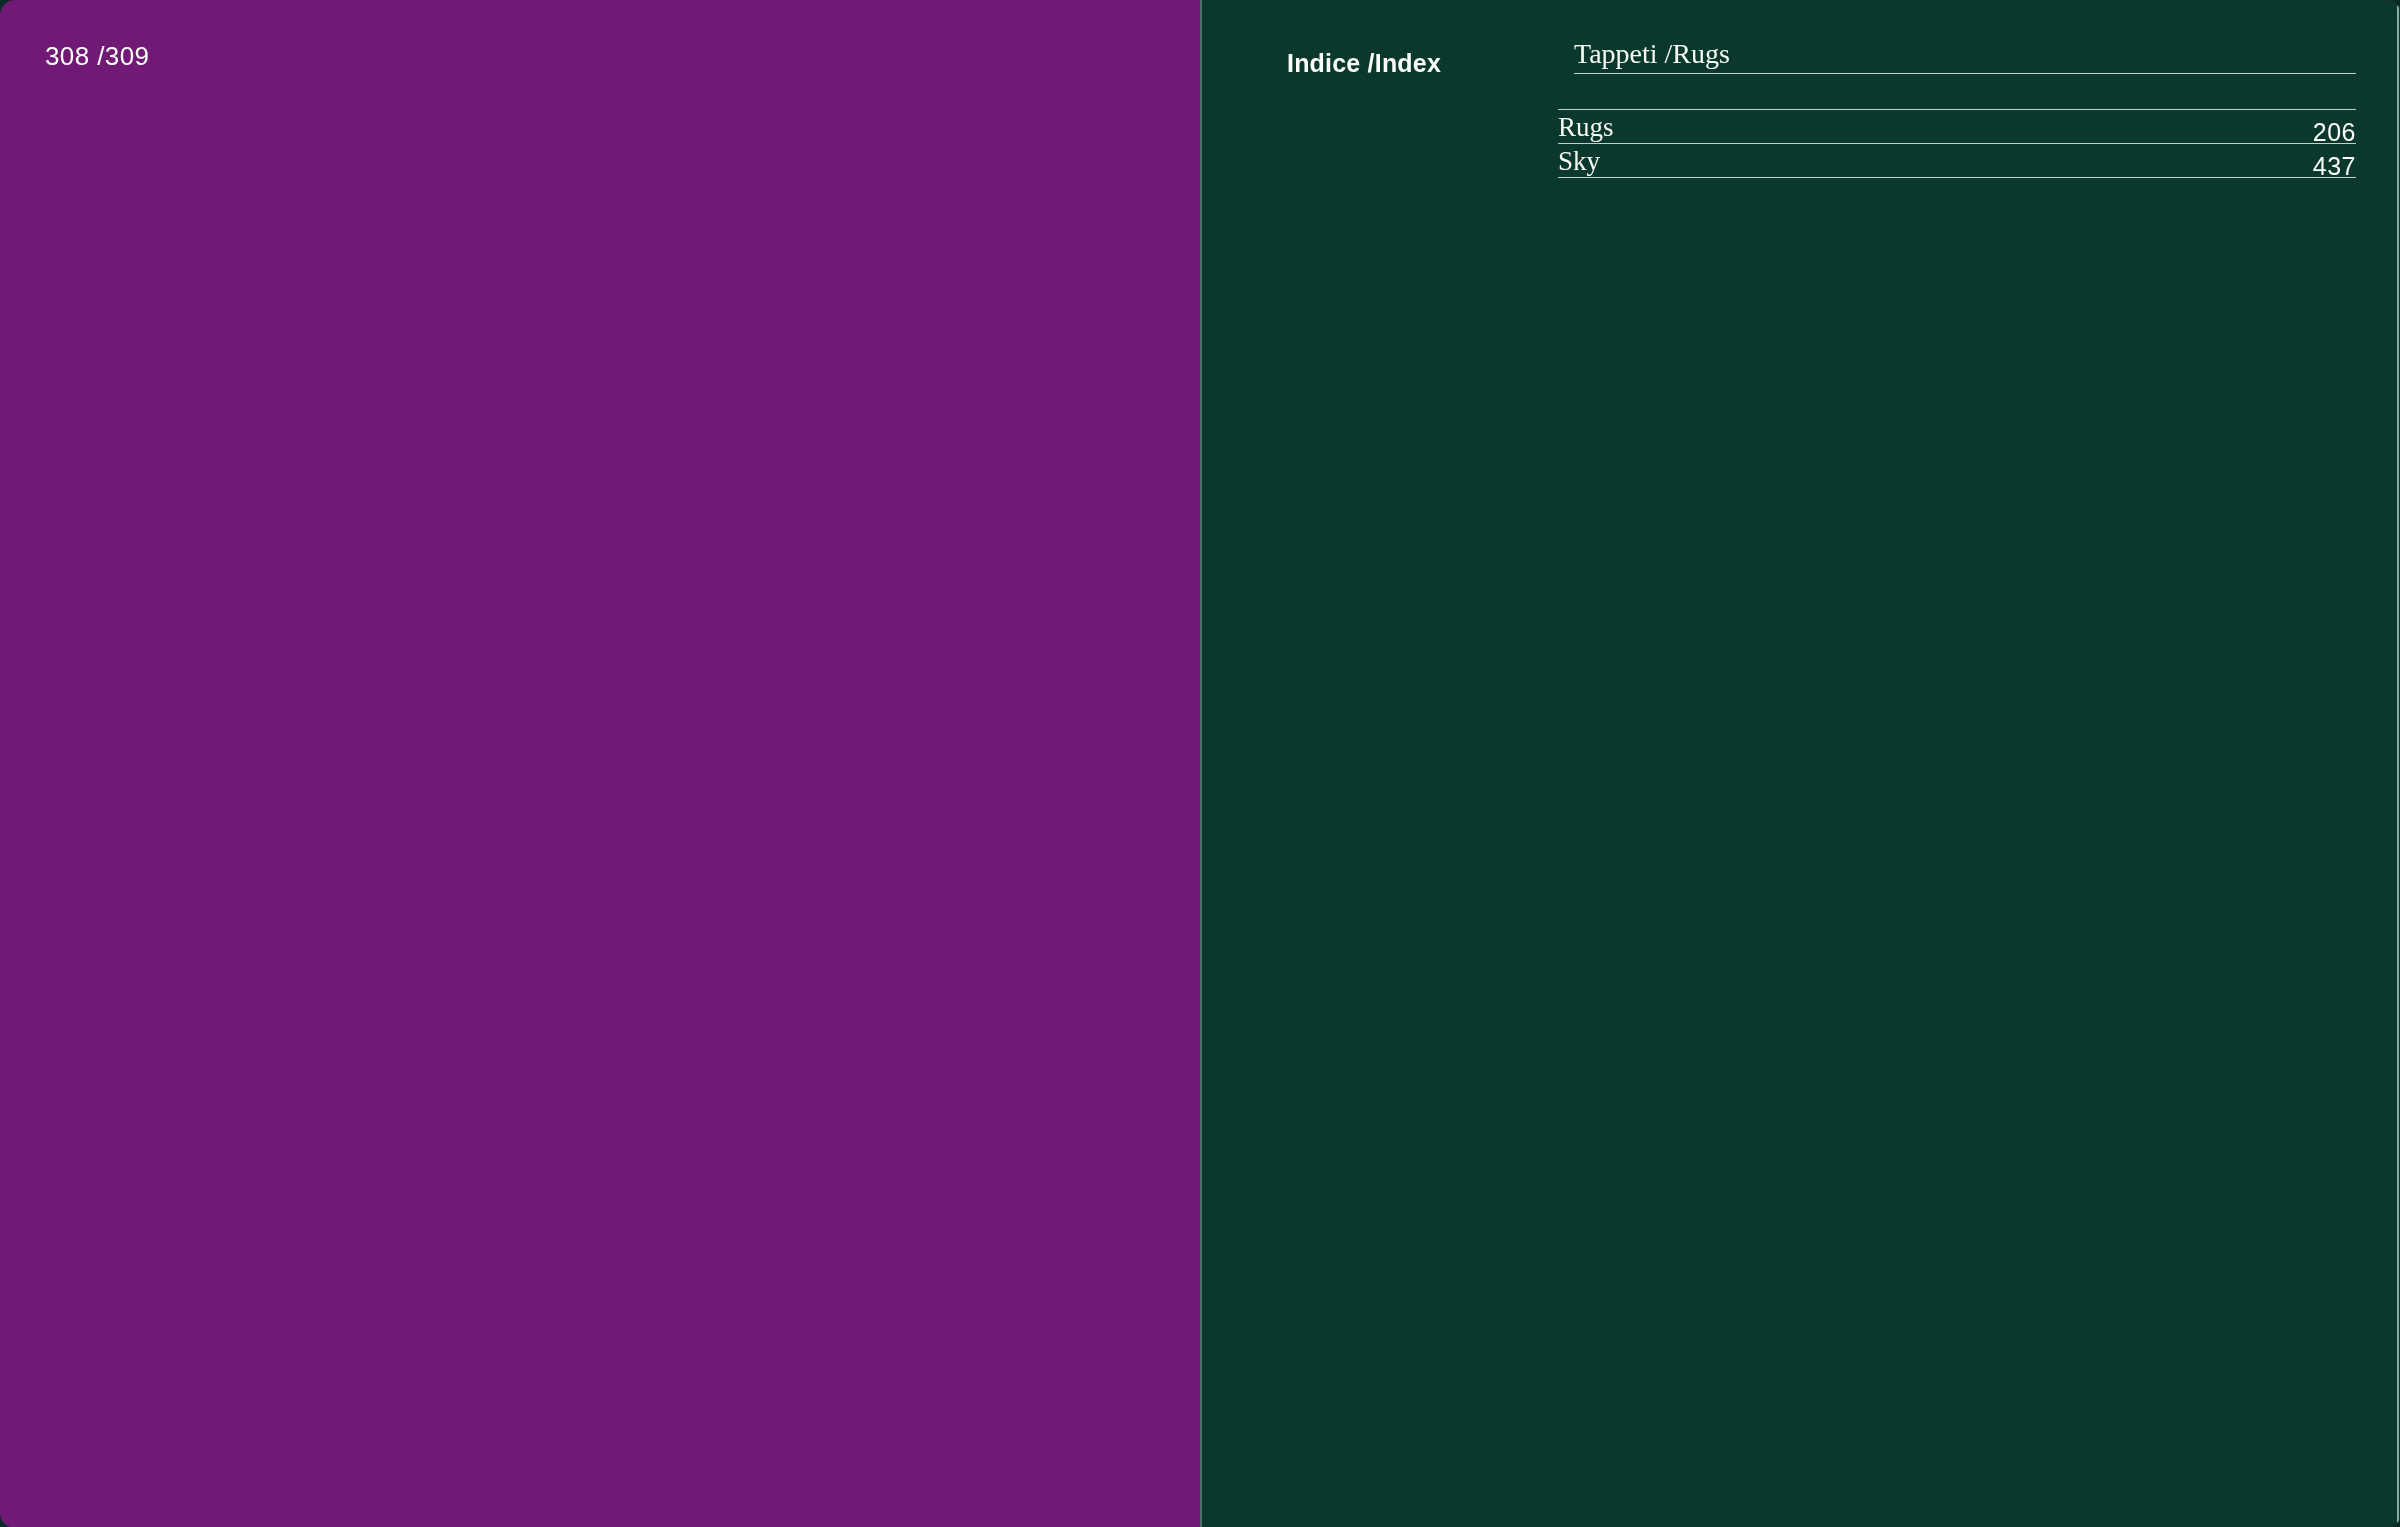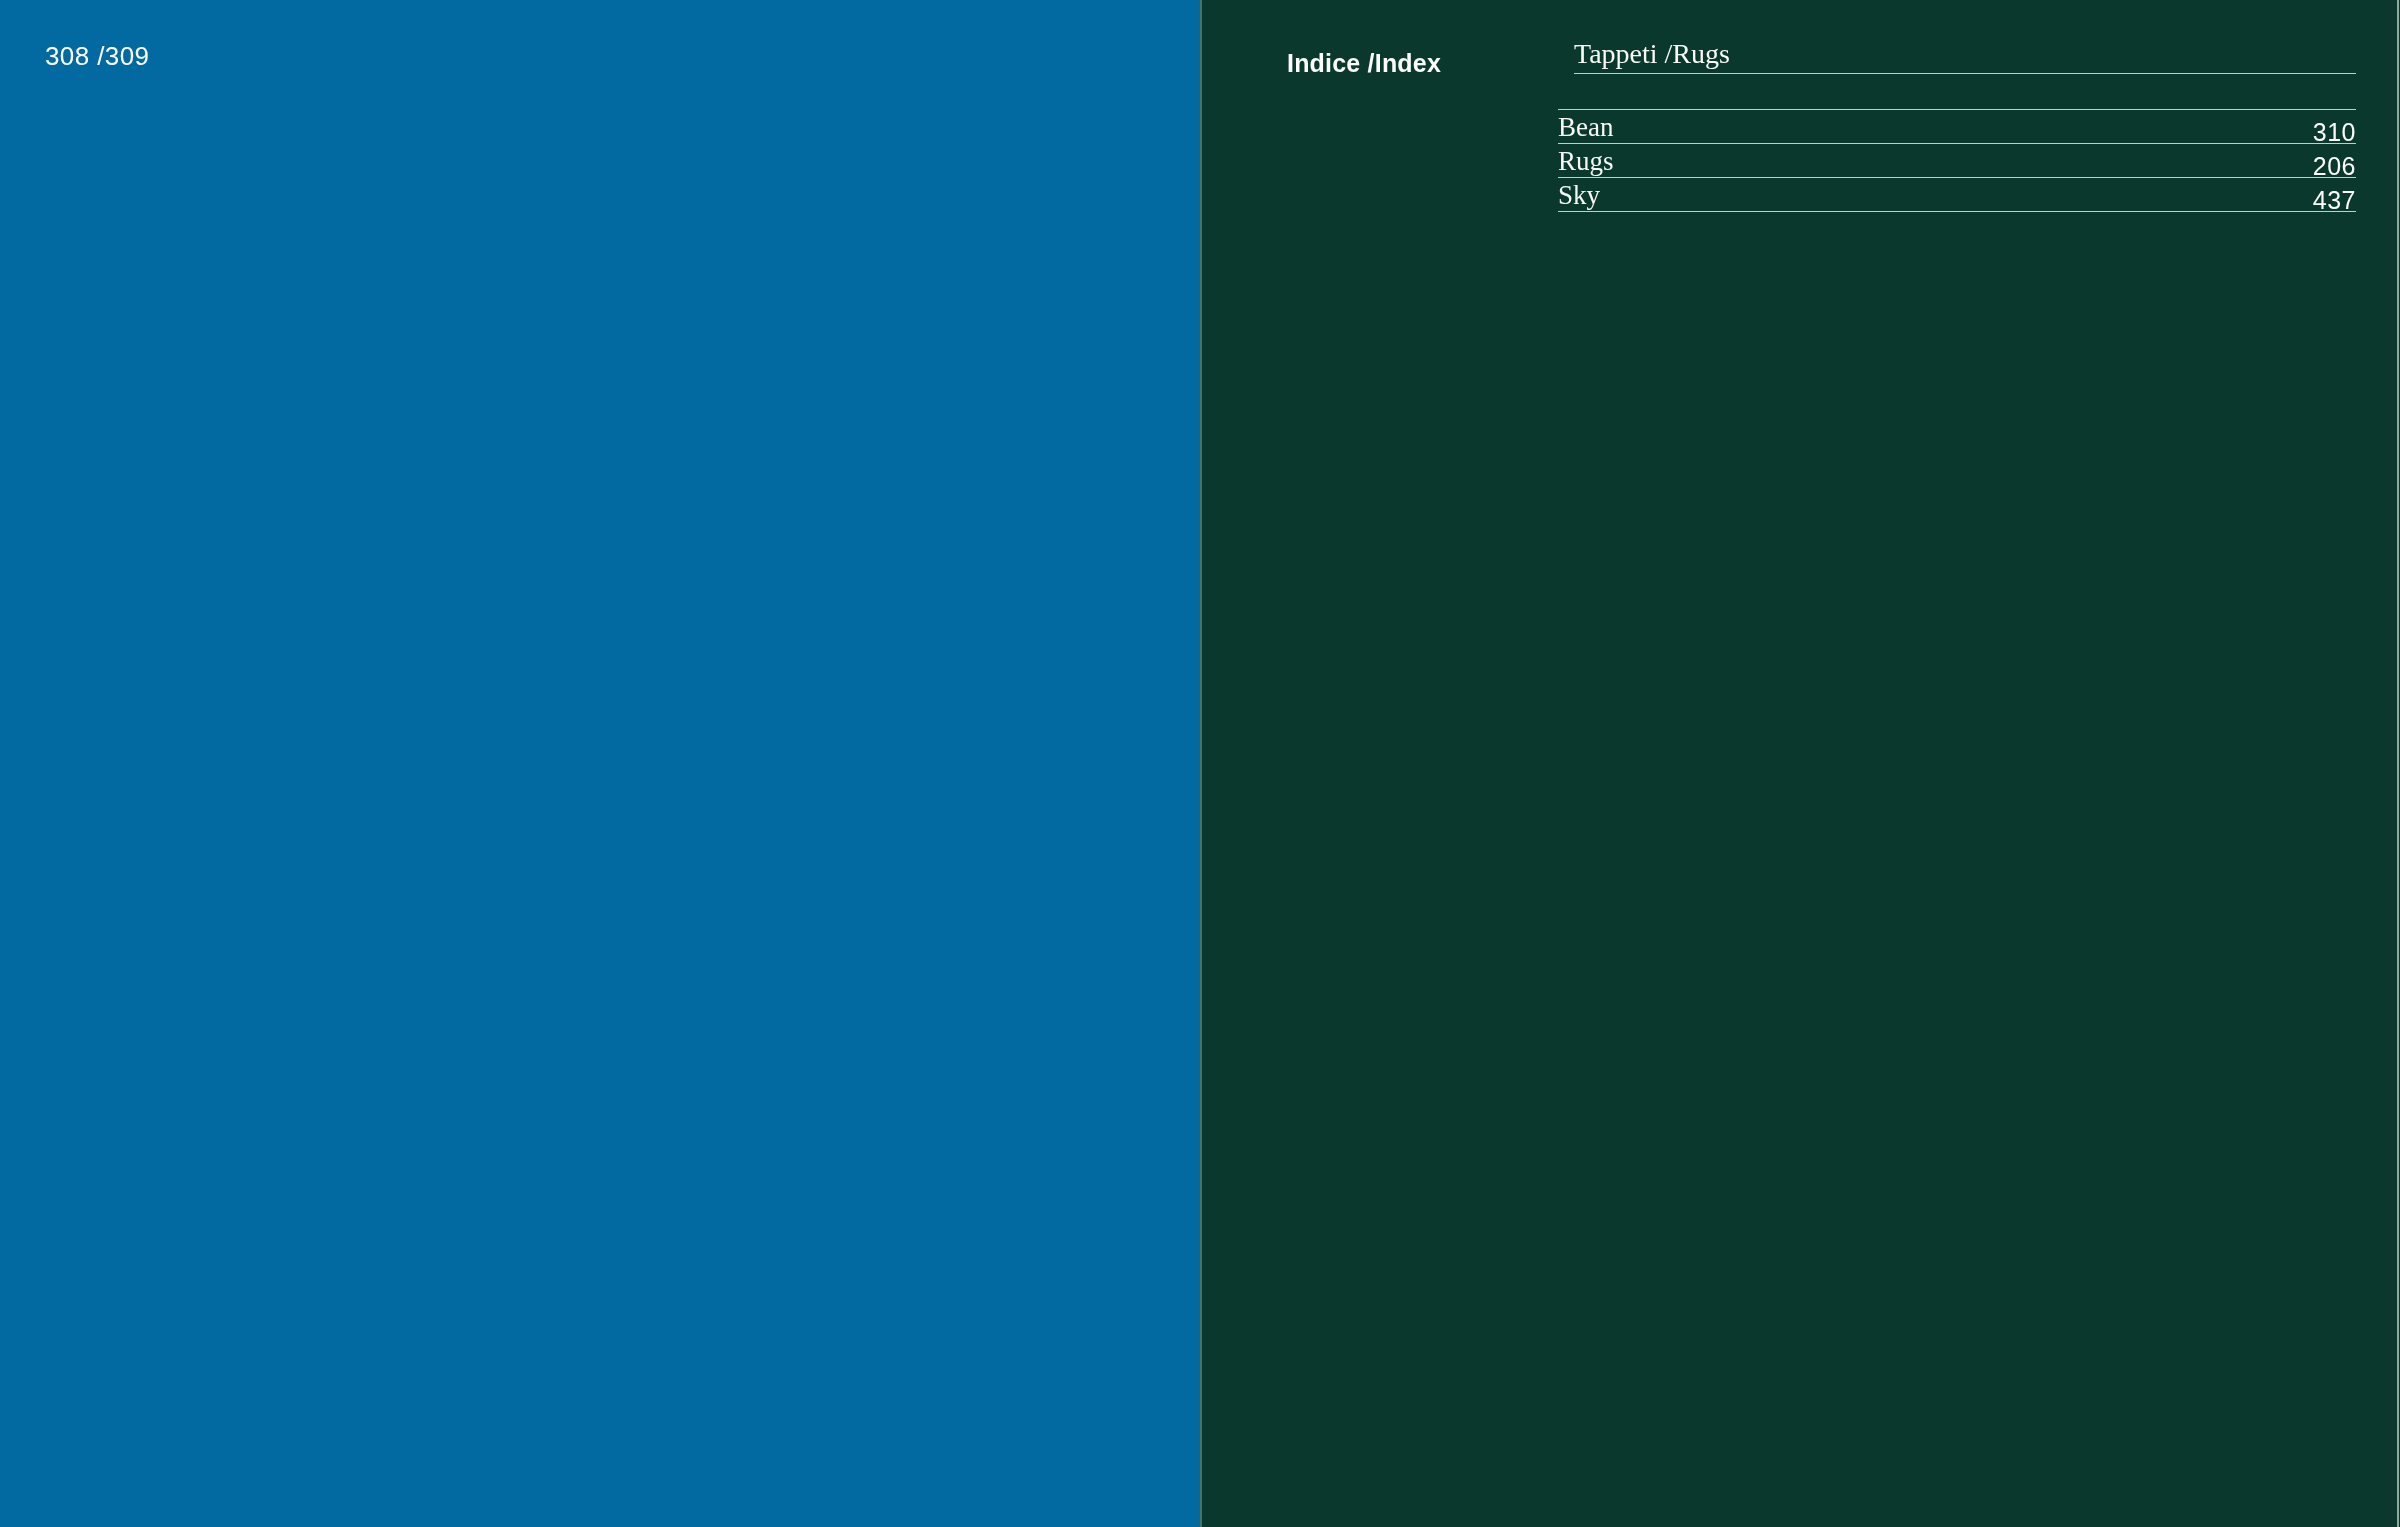--- a/index.html
+++ b/index.html
@@ -5,22 +5,23 @@
   html, body {
     margin: 0;
     padding: 0;
     background: #082c23;
   }
   .canvas {
     position: relative;
     width: 2401px;
     height: 1528px;
     overflow: hidden;
-    background: #0369a1; 
+    background: #701a75; 
     font-family: "Liberation Sans", sans-serif;
+    border-radius: 15px;
   }
   
   .page-right {
     position: absolute;
     left: 1201px;
     top: 0;
     width: 1200px;
     height: 1528px;
     background: #0b382d;
   }
@@ -123,24 +124,20 @@
   <div class="folio">308 /309</div>
 
   <div class="section-label">Indice /Index</div>
 
   <div class="index-col">
 
     <div class="index-header">Tappeti /Rugs</div>
 
     <div class="index-table">
 
-      <div class="index-row">
-        <span class="entry-name">Bean</span>
-        <span class="entry-page">310</span>
-      </div>
 
 
       <div class="index-row">
         <span class="entry-name">Rugs</span>
         <span class="entry-page">206</span>
       </div>
 
       <div class="index-row">
         <span class="entry-name">Sky</span>
         <span class="entry-page">437</span>

